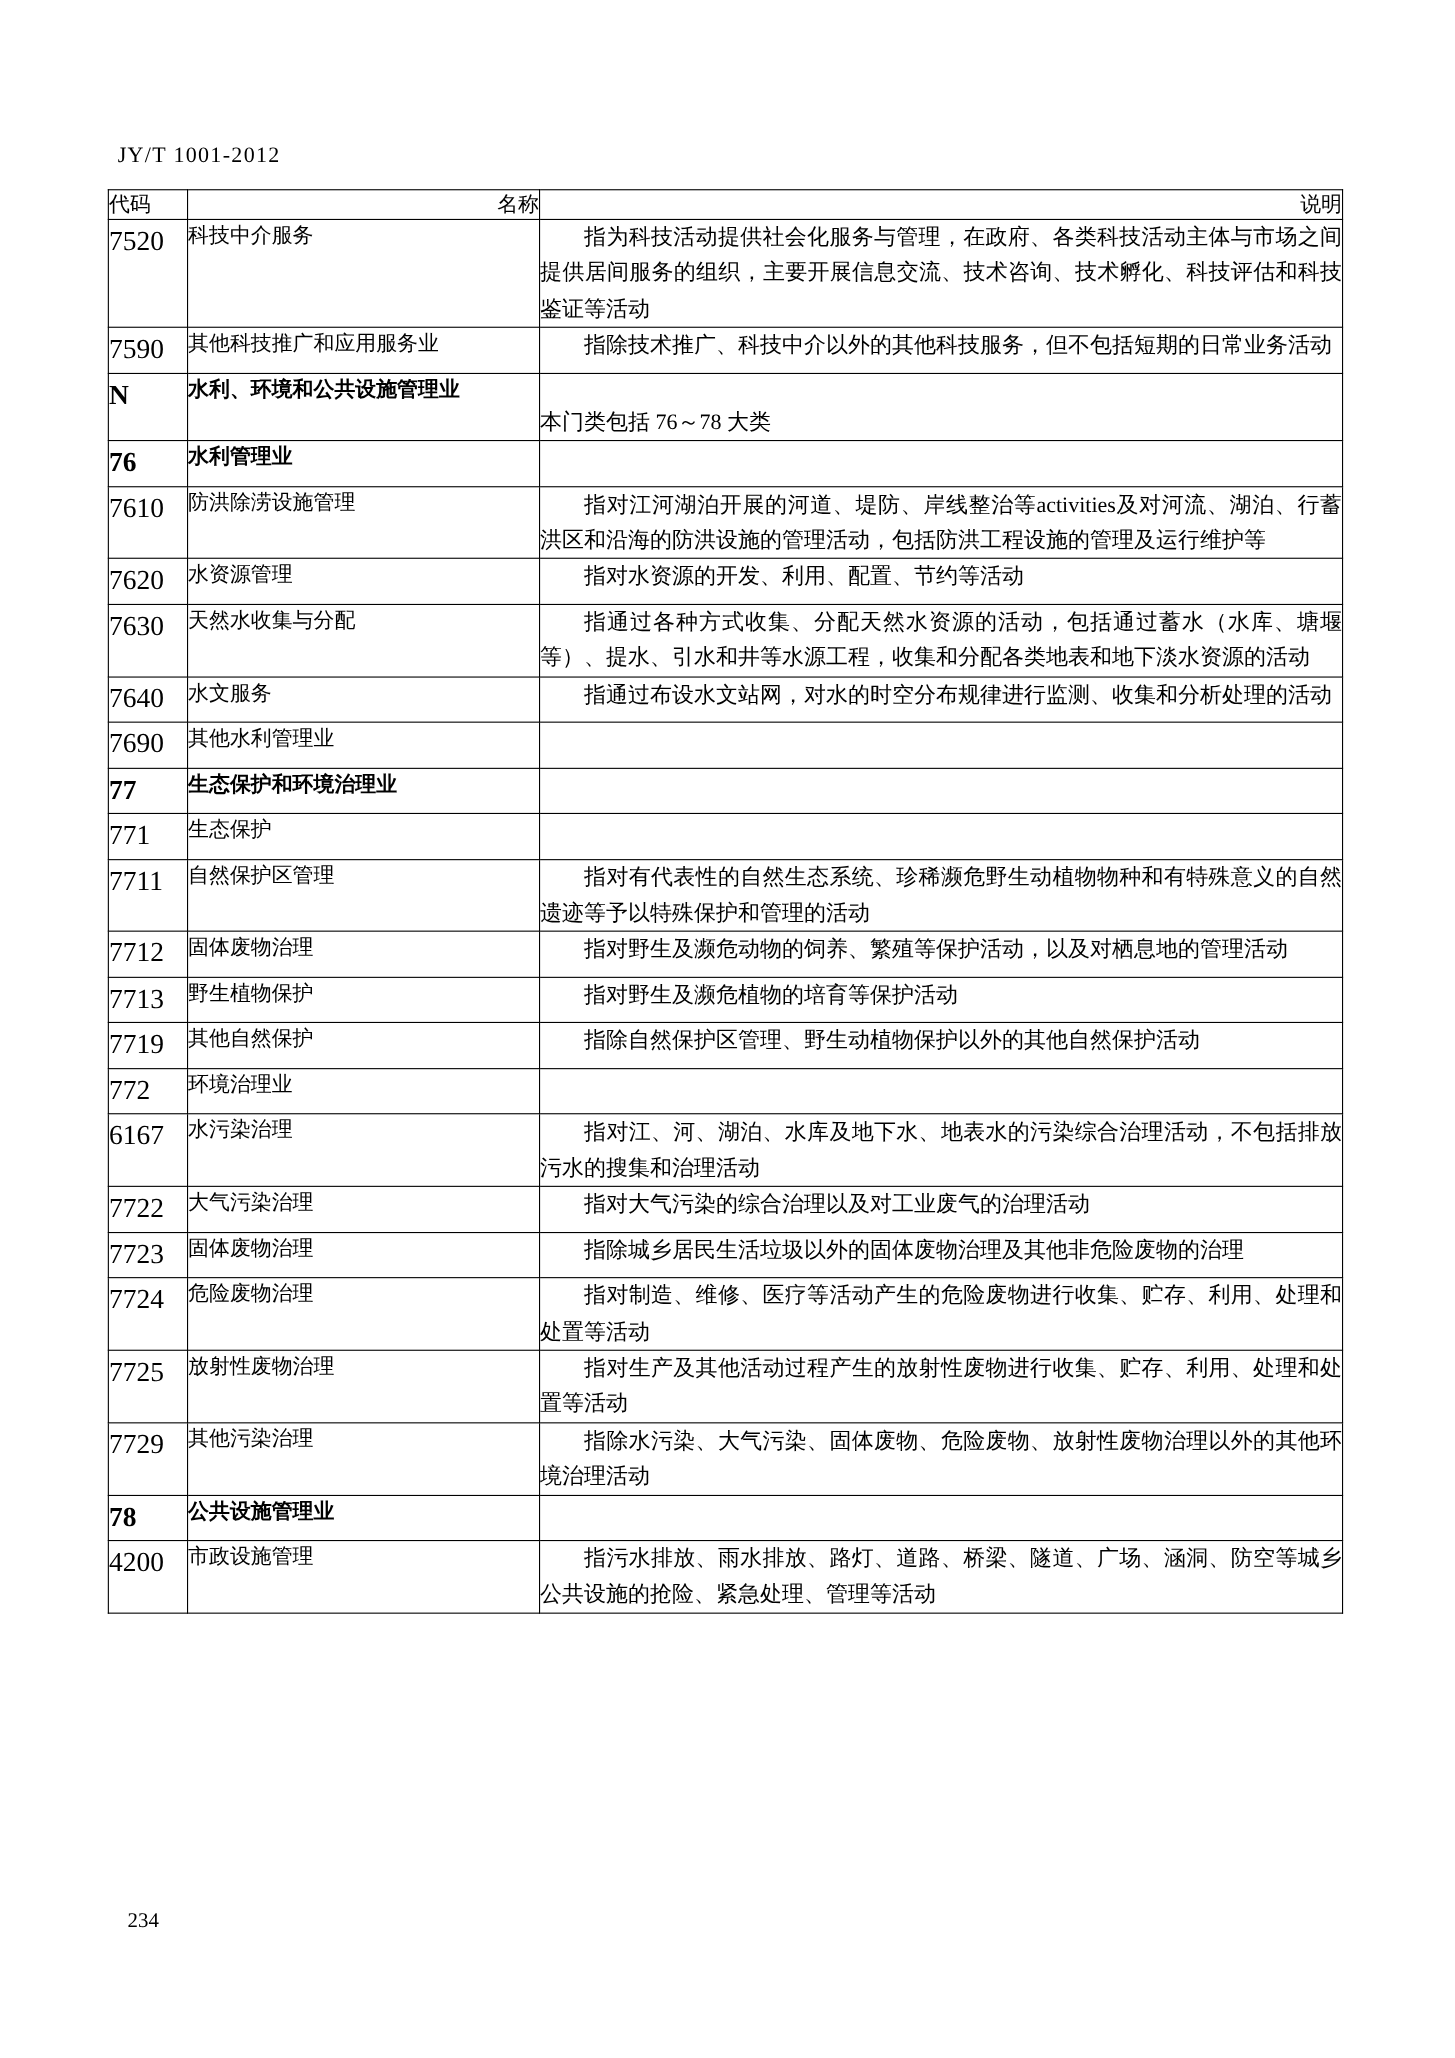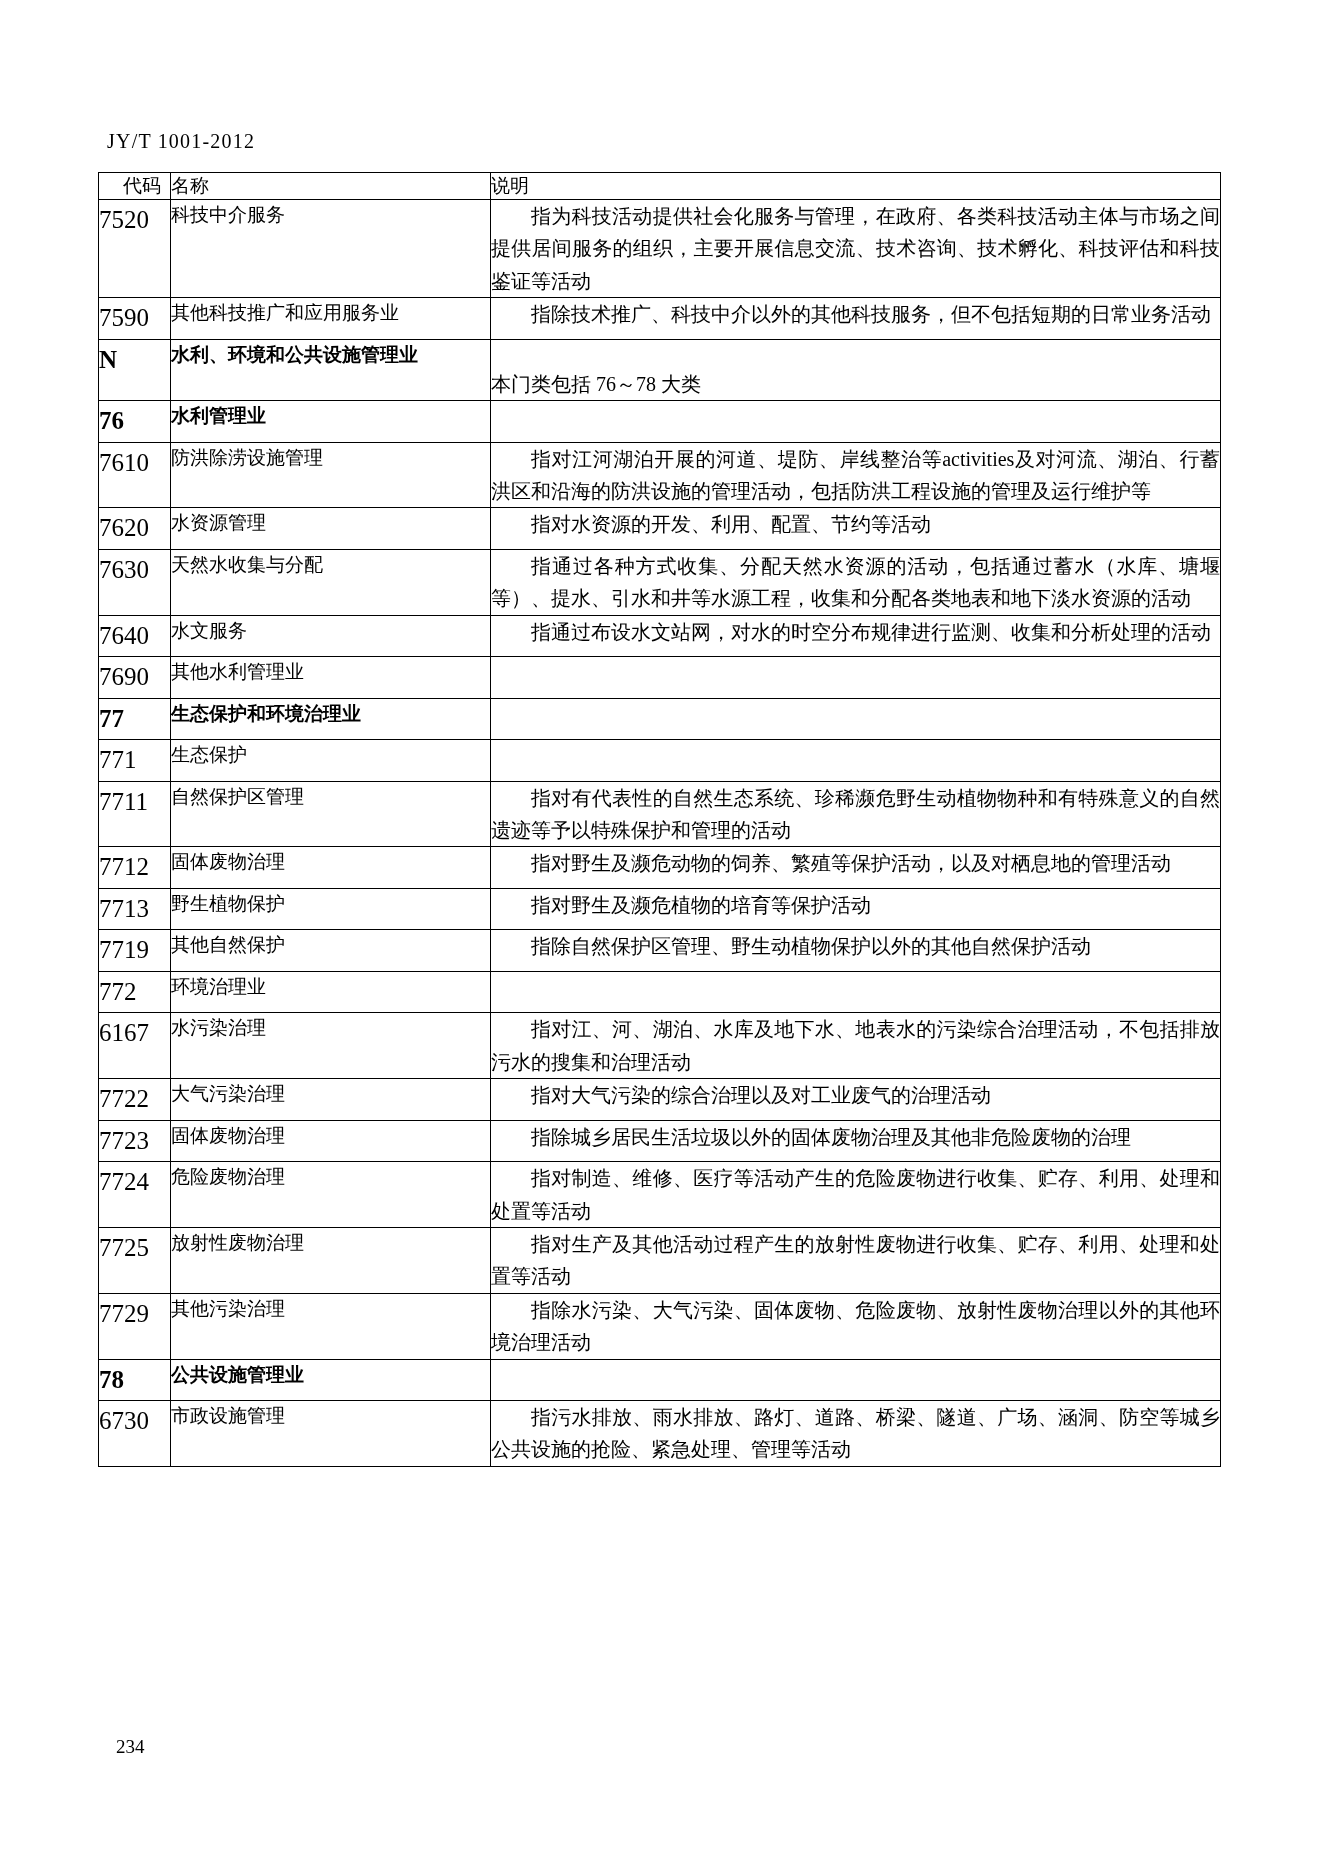--- a/index.html
+++ b/index.html
@@ -42,27 +42,27 @@
     border: 1px solid #000000;
     vertical-align: top;
     padding: 0;
     font-weight: normal;
   }
   col.c-code { width: 72px; }
   col.c-name { width: 320px; }
   col.c-desc { width: 730px; }
 
   thead td {
-    text-align: left;
+    text-align: right;
     font-size: 19px;
     padding: 6px 0 8px 0;
   }
   thead td.code-h {
     text-align: left;
-    padding-left: 24px;
+    padding-left: 0;
   }
 
   td.code {
     font-size: 25px;
     padding: 7px 0 6px 12px;
     white-space: nowrap;
     line-height: 1.62;
   }
   td.name {
     font-size: 19px;
@@ -272,21 +272,21 @@
           </td>
         </tr>
         <tr>
           <td class="code bold">78</td>
           <td class="name bold">公共设施管理业</td>
           <td class="desc">
             <span class="noind"></span>
           </td>
         </tr>
         <tr>
-          <td class="code">6730</td>
+          <td class="code">4200</td>
           <td class="name">市政设施管理</td>
           <td class="desc">
             <span class="ind">指污水排放、雨水排放、路灯、道路、桥梁、隧道、广场、涵洞、防空等城乡公共设施的抢险、紧急处理、管理等活动</span>
           </td>
         </tr>
       </tbody>
   </table>
 
   <div class="page-num">234</div>
 

